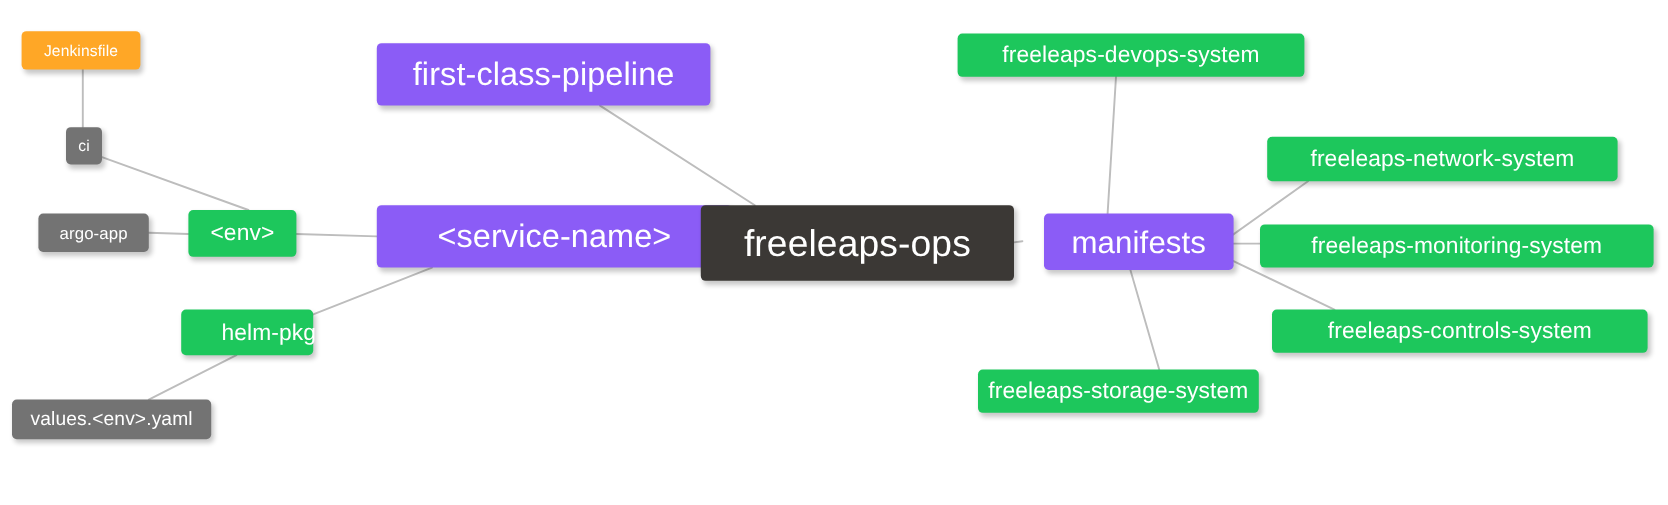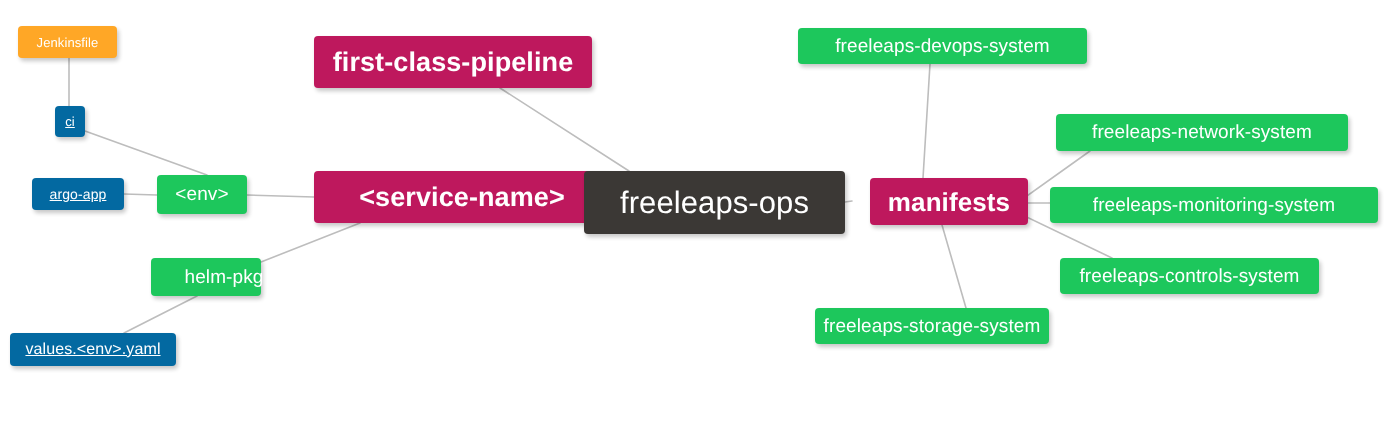--- a/index.html
+++ b/index.html
@@ -32,23 +32,23 @@
     justify-content: center;
     color: #ffffff;
     border-radius: 4px;
     white-space: nowrap;
     line-height: 1;
     letter-spacing: 0.1px;
     box-shadow: 2px 3px 4px rgba(0,0,0,0.22);
     text-rendering: geometricPrecision;
   }
   .node.root        { background: #3b3835; }
-  .node.branch-blue { background: #be185d; font-weight: bold; }
+  .node.branch-blue { background: #8b5cf6; }
   .node.leaf-green  { background: #1dc75c; }
-  .node.leaf-red    { background: #0369a1; text-decoration: underline; }
+  .node.leaf-red    { background: #737373; }
   .node.leaf-orange { background: #ffa726; }
 </style>
 </head>
 <body>
 
 <div id="stage">
   <svg id="edge-layer" viewBox="0 0 1390 421" width="1390" height="421">
       <line x1="584" y1="202" x2="570" y2="197" stroke="#bdbdbd" stroke-width="1.6" stroke-linecap="round"></line>
       <line x1="629" y1="171" x2="500" y2="88" stroke="#bdbdbd" stroke-width="1.6" stroke-linecap="round"></line>
       <line x1="845" y1="202" x2="852" y2="201" stroke="#bdbdbd" stroke-width="1.6" stroke-linecap="round"></line>
@@ -71,16 +71,16 @@
       <div class="node leaf-green" style="left: 157px; top: 175px; width: 90px; height: 39px; font-size: 19px;">&lt;env&gt;</div>
       <div class="node leaf-green" style="left: 151px; top: 258px; width: 110px; height: 38px; font-size: 19px; padding-left: 36px;">helm-pkg</div>
       <div class="node leaf-red" style="left: 10px; top: 333px; width: 166px; height: 33px; font-size: 16px;">values.&lt;env&gt;.yaml</div>
       <div class="node branch-blue" style="left: 314px; top: 36px; width: 278px; height: 52px; font-size: 27px;">first-class-pipeline</div>
       <div class="node branch-blue" style="left: 314px; top: 171px; width: 296px; height: 52px; font-size: 27px;">&lt;service-name&gt;</div>
       <div class="node root" style="left: 584px; top: 171px; width: 261px; height: 63px; font-size: 31px;">freeleaps-ops</div>
       <div class="node branch-blue" style="left: 852px; top: 178px; width: 158px; height: 47px; font-size: 26px; margin-left: 18px;">manifests</div>
       <div class="node leaf-green" style="left: 798px; top: 28px; width: 289px; height: 36px; font-size: 19px;">freeleaps-devops-system</div>
       <div class="node leaf-green" style="left: 1056px; top: 114px; width: 292px; height: 37px; font-size: 19px;">freeleaps-network-system</div>
       <div class="node leaf-green" style="left: 1050px; top: 187px; width: 328px; height: 36px; font-size: 19px; text-align: center;">freeleaps-monitoring-system</div>
-      <div class="node leaf-green" style="left: 1060px; top: 258px; width: 259px; height: 36px; font-size: 19px;">freeleaps-controls-system</div>
+      <div class="node leaf-green" style="left: 1060px; top: 258px; width: 313px; height: 36px; font-size: 19px;">freeleaps-controls-system</div>
       <div class="node leaf-green" style="left: 815px; top: 308px; width: 234px; height: 36px; font-size: 19px;">freeleaps-storage-system</div>
     </div>
 </div>
 
 </body></html>

